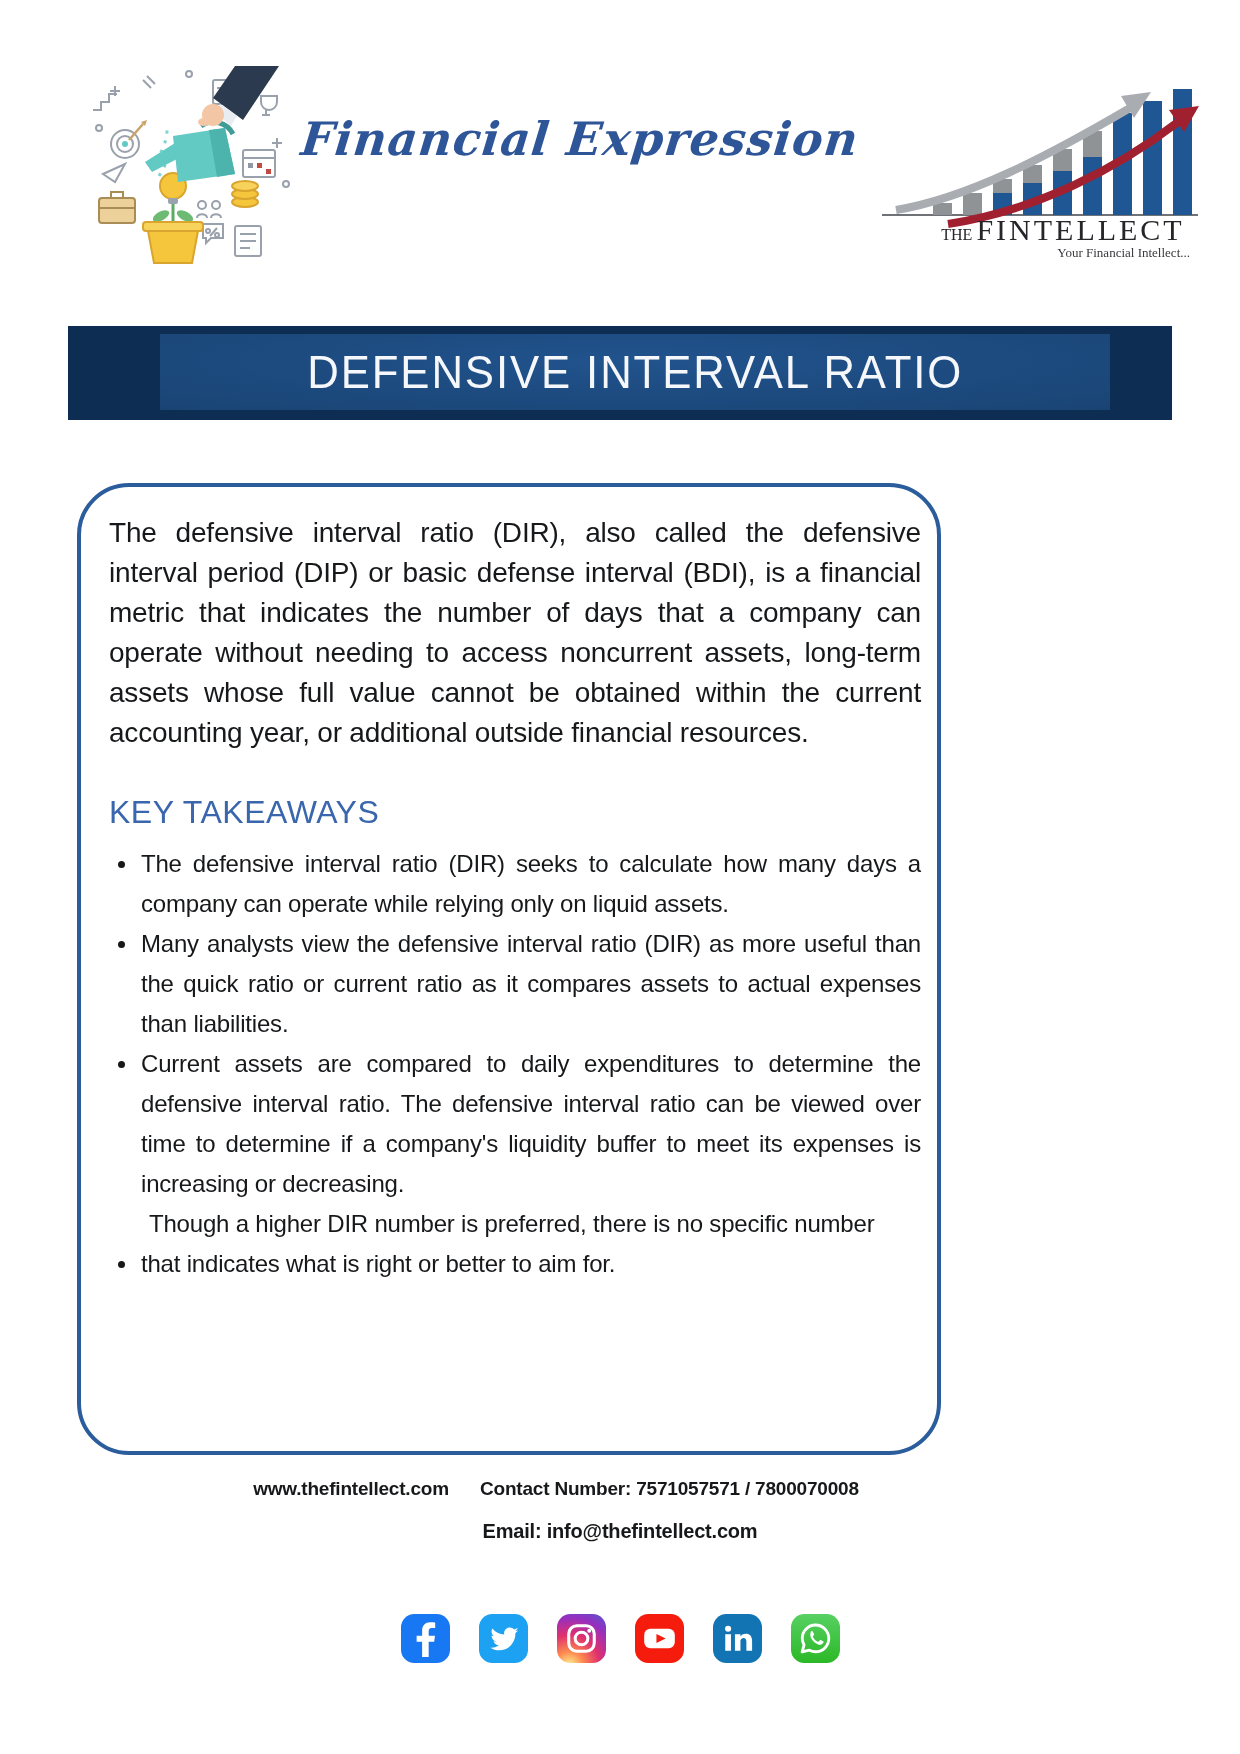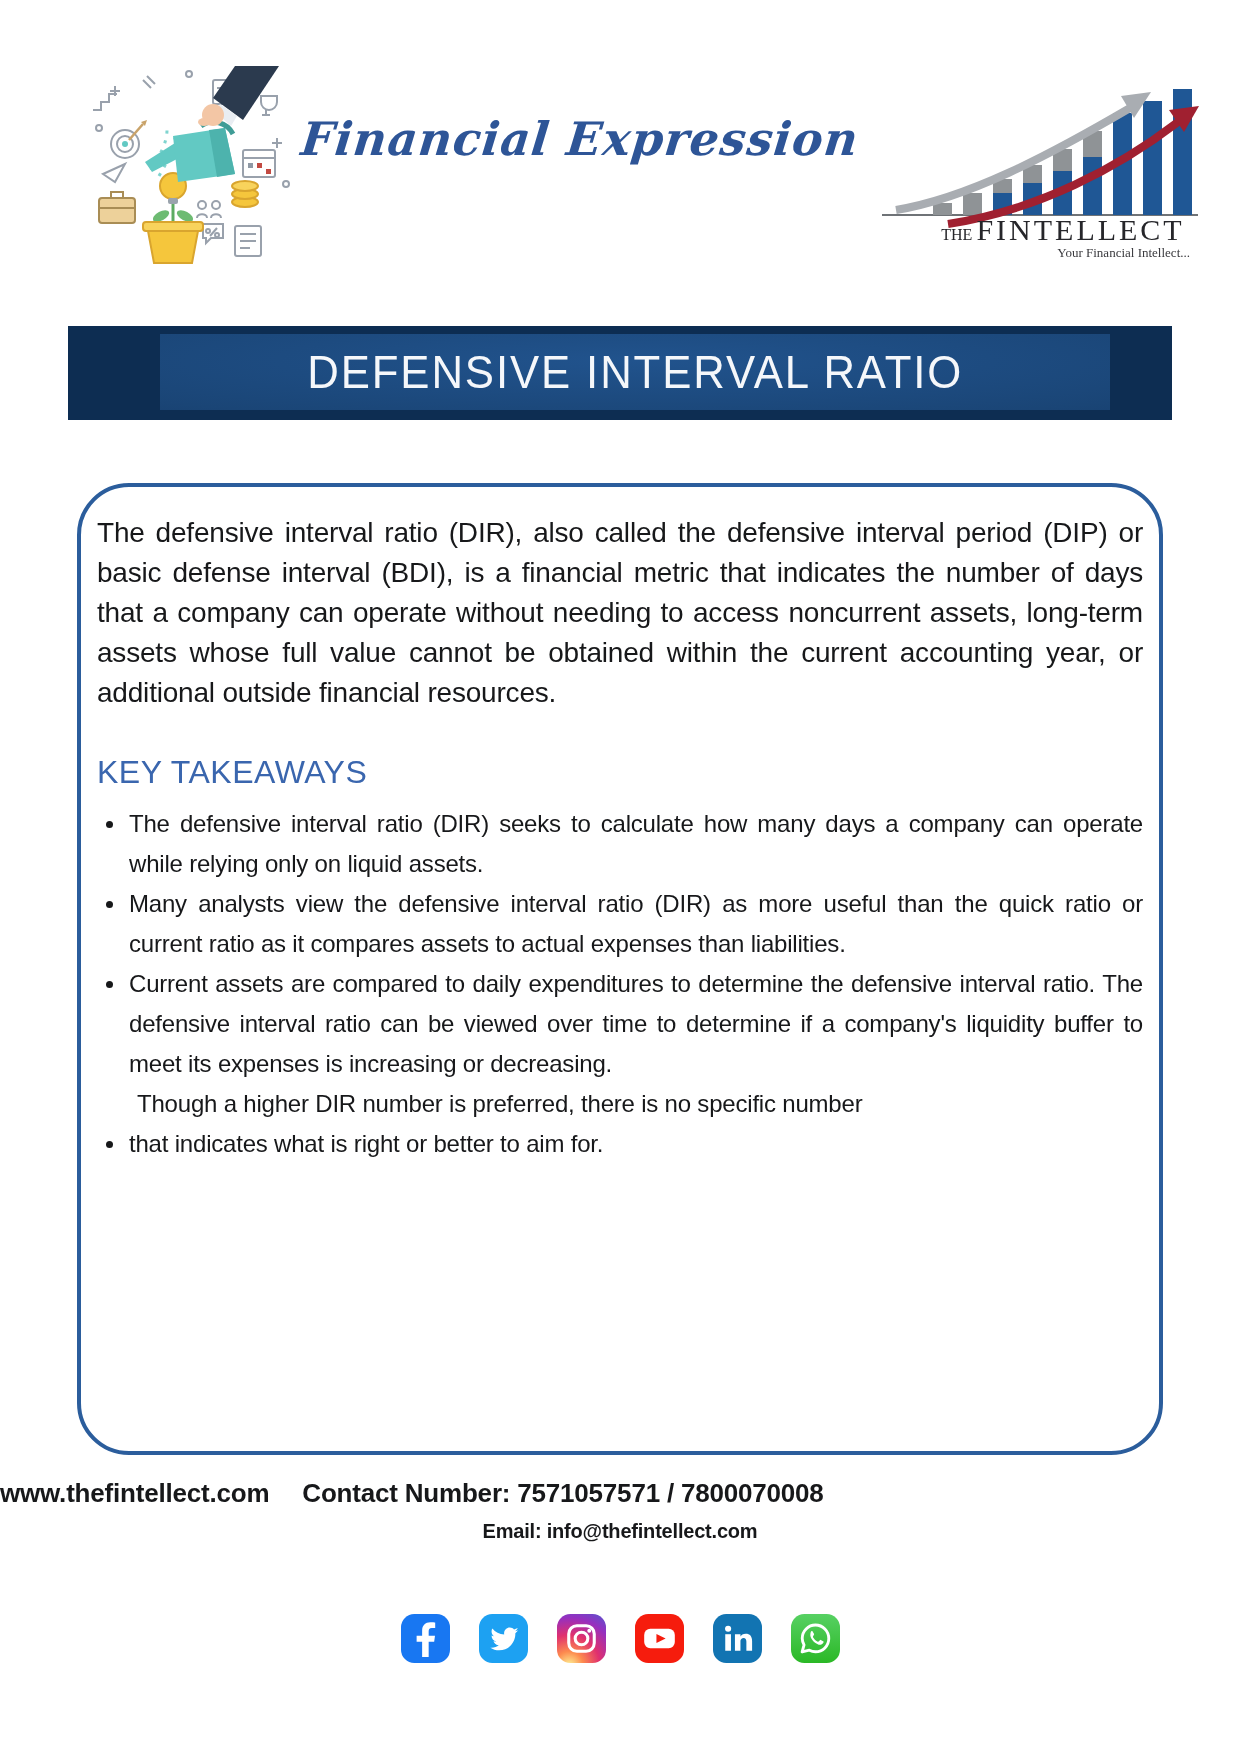--- a/index.html
+++ b/index.html
@@ -25,23 +25,23 @@
     position:absolute;left:62px;right:62px;top:8px;bottom:10px;
     background:radial-gradient(120% 150% at 50% 35%, #21538d 0%, #1a4576 55%, #123560 100%);
     display:flex;align-items:center;justify-content:center;margin-left:30px;
   }
   .banner-title{
     color:#f5f7fa;font-size:46px;font-weight:300;letter-spacing:2px;
     transform:scaleX(0.95);white-space:nowrap;
   }
   
   .article-box{
-    position:absolute;left:77px;top:483px;width:1086px;height:972px;
+    position:absolute;left:77px;top:483px;width:864px;height:972px;
     box-sizing:border-box;border:4px solid var(--box_border,#2b5d9c);
-    border-radius:52px;padding:26px 16px 0 16px;
+    border-radius:52px;padding:26px 16px 0 28px;
   }
   .article-box p{
     margin:0 0 41px 0;font-size:28px;line-height:40px;text-align:justify;
     letter-spacing:-0.2px;
   }
   .takeaways-heading{
     font-size:32px;line-height:36px;margin:0 0 14px 0;font-weight:400;
     color:var(--takeaways_blue,#3a66ae);letter-spacing:0.5px;
   }
   ul.takeaways{list-style:none;margin:0;padding:0;}
@@ -49,22 +49,22 @@
     position:relative;padding-left:32px;font-size:24px;line-height:40px;
     text-align:justify;letter-spacing:-0.2px;
   }
   ul.takeaways li.bulleted::before{
     content:"";position:absolute;left:9px;top:17px;width:7px;height:7px;
     border-radius:50%;background:#17181a;
   }
   ul.takeaways li.no-bullet{padding-left:40px;}
   
   .contact-line{
-    position:absolute;left:0;top:1478px;width:1112px;
-    font-size:26px;font-weight:700;letter-spacing:-0.2px;
+    position:absolute;left:0;top:1478px;width:1112px;text-align:center;
+    font-size:19px;font-weight:700;letter-spacing:-0.2px;
   }
   .contact-line .gap{display:inline-block;width:26px;}
   .email-line{
     position:absolute;left:0;top:1520px;width:1240px;text-align:center;
     font-size:20px;font-weight:700;letter-spacing:-0.2px;
   }
   .social-row{
     position:absolute;left:0;top:1614px;width:1240px;
     display:flex;justify-content:center;gap:29px;
   }

